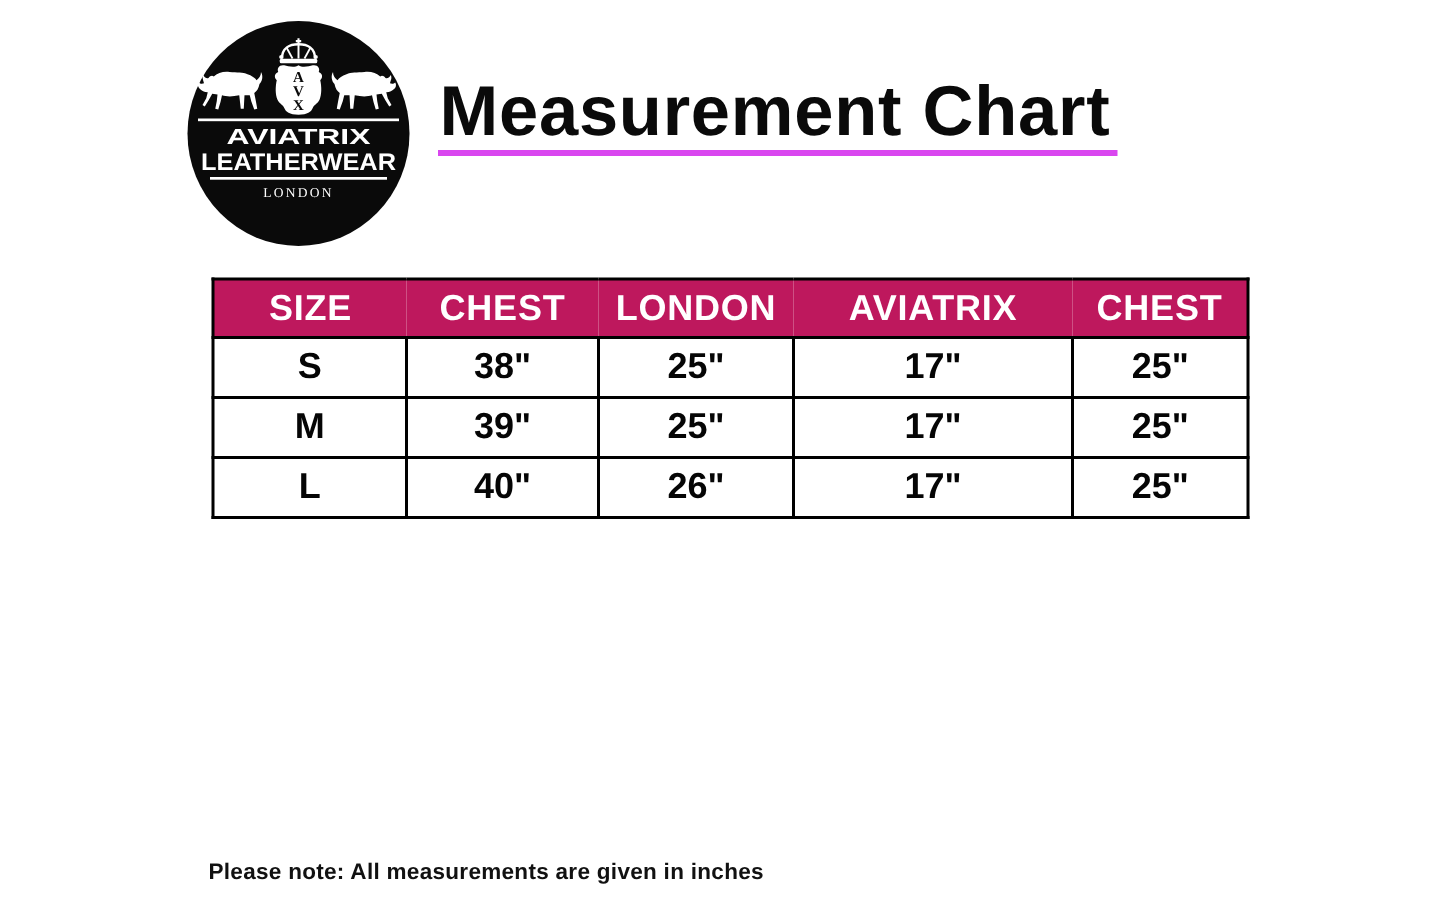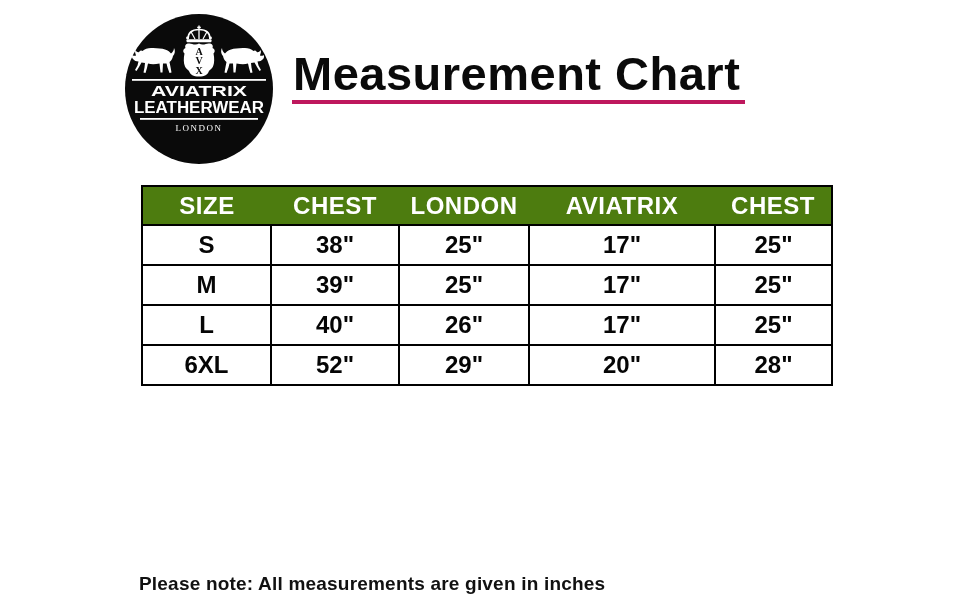--- a/index.html
+++ b/index.html
@@ -21,35 +21,35 @@
   .title {
     position: absolute;
     left: 292px;
     top: 49px;
     margin: 0;
     font-size: 47px;
     line-height: 1.05;
     font-weight: bold;
     letter-spacing: 0.5px;
     color: #0a0a0a;
-    border-bottom: 4px solid #be185d;
+    border-bottom: 4px solid #d946ef;
     padding: 0 5px 2px 1px;
     white-space: nowrap;
   }
   table.size-table {
     position: absolute;
     left: 141px;
     top: 185px;
     width: 690px;
     border-collapse: collapse;
     table-layout: fixed;
     border: 2px solid #000;
   }
   table.size-table thead th {
-    background: #4d7c0f;
+    background: #be185d;
     color: #ffffff;
     height: 37px;
     font-size: 24px;
     font-weight: bold;
     letter-spacing: 0.5px;
     text-align: center;
     padding: 0;
     border: 0;
   }
   table.size-table tbody td {
@@ -59,21 +59,21 @@
     color: #050505;
     font-size: 24px;
     font-weight: bold;
     text-align: center;
     padding: 0;
   }
   .note {
     position: absolute;
     left: 139px;
     top: 573px;
-    font-size: 19px;
+    font-size: 15px;
     font-weight: bold;
     color: #111111;
     letter-spacing: 0.2px;
   }
 </style>
 </head>
 <body>
 
 <div class="page">
 
@@ -152,25 +152,18 @@
           <td>17"</td>
           <td>25"</td>
         </tr>
         <tr>
           <td>L</td>
           <td>40"</td>
           <td>26"</td>
           <td>17"</td>
           <td>25"</td>
         </tr>
-        <tr>
-          <td>6XL</td>
-          <td>52"</td>
-          <td>29"</td>
-          <td>20"</td>
-          <td>28"</td>
-        </tr>
       </tbody>
   </table>
 
   <div class="note">Please note: All measurements are given in inches</div>
 
 </div>
 
 </body></html>

